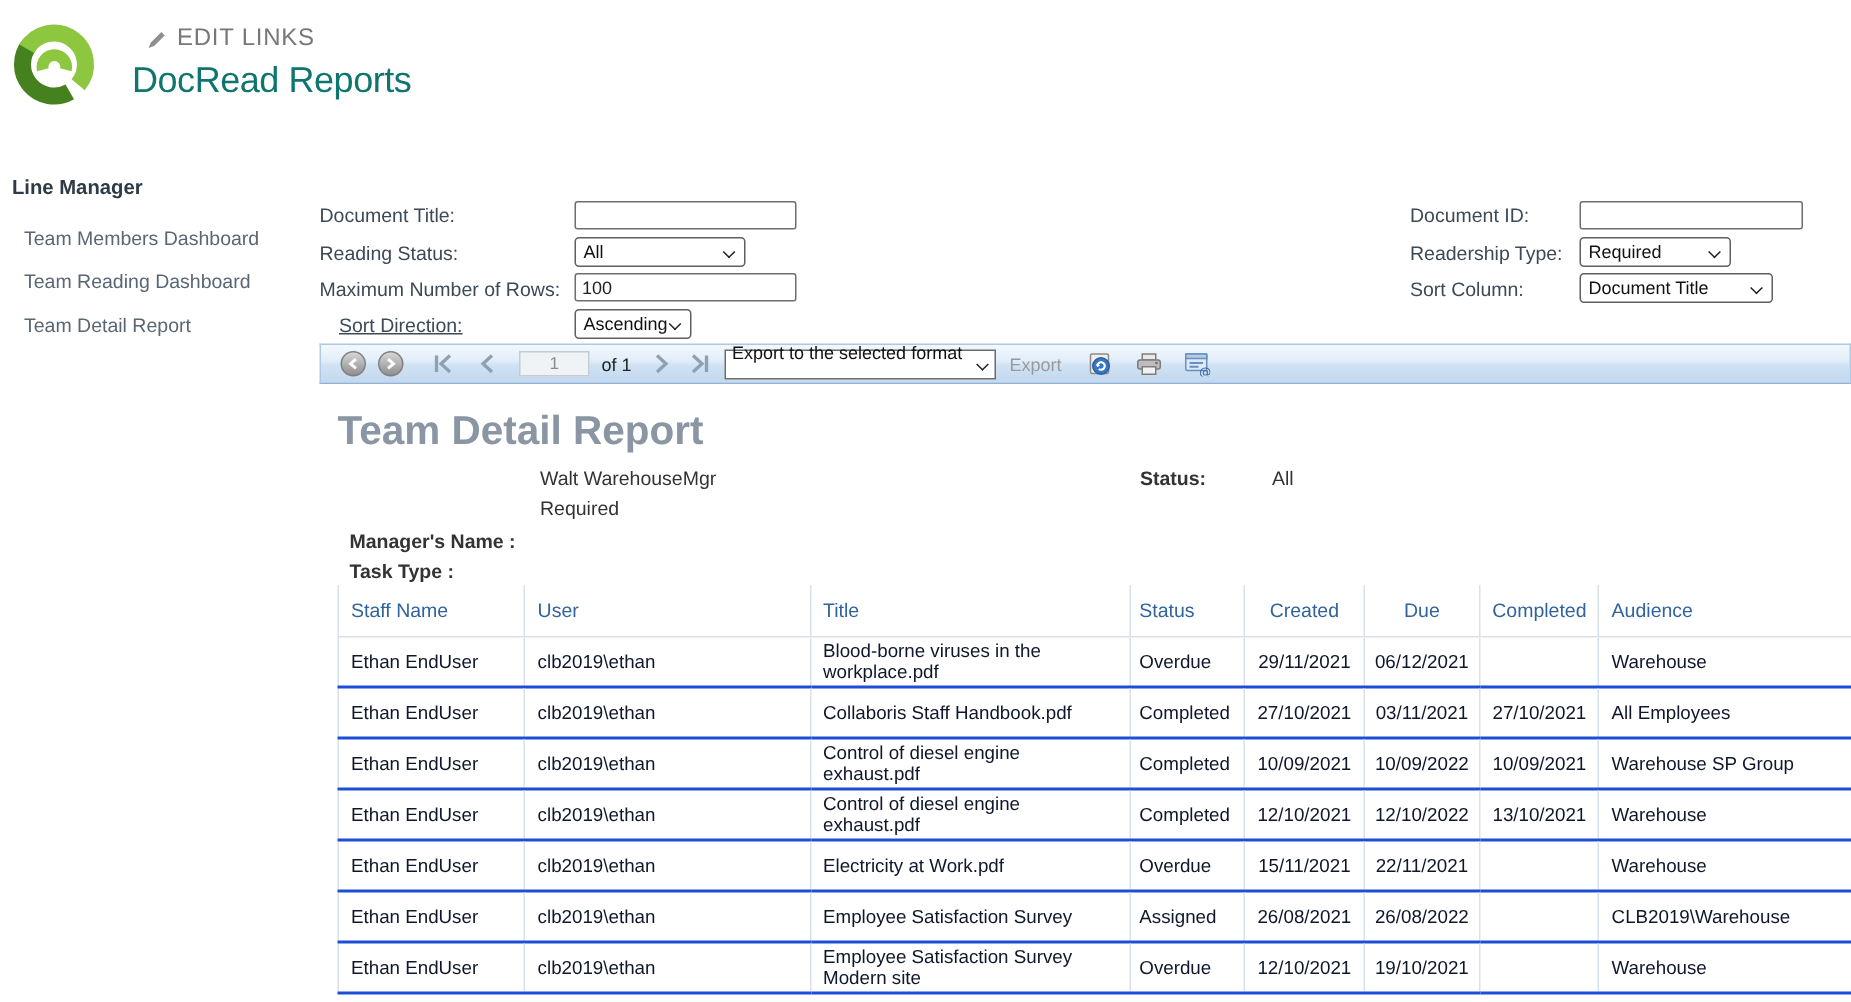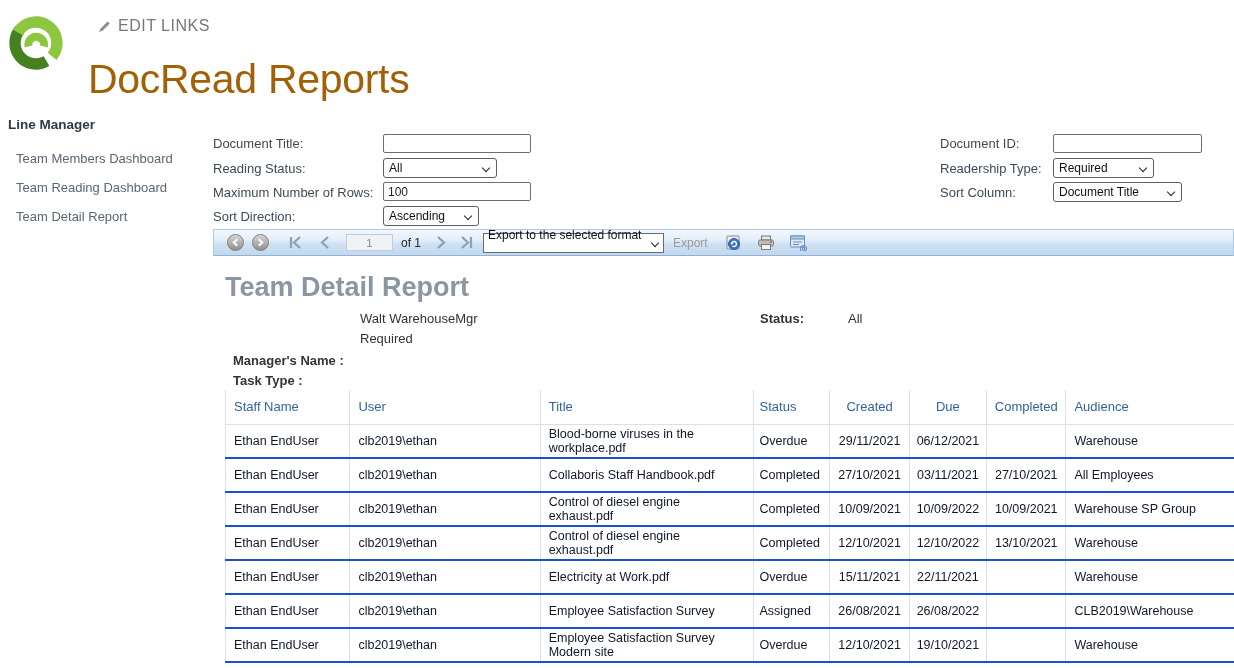--- a/index.html
+++ b/index.html
@@ -4,22 +4,22 @@
 <style>
   * { margin:0; padding:0; box-sizing:border-box; }
   html,body { background:#fff; }
   body { font-family:"Liberation Sans","DejaVu Sans",sans-serif; }
   #app { position:relative; width:1234px; height:668px; overflow:hidden; background:#fff; }
 
   
   .logo { position:absolute; left:8px; top:12px; width:56px; height:62px; }
   .editlinks { position:absolute; left:98px; top:17px; display:flex; align-items:center; gap:7px;
                font-size:16px; letter-spacing:0.5px; color:#777; cursor:pointer; }
-  .site-title { position:absolute; left:88px; top:40px; font-size:41px; font-weight:300;
-                color:#a16207; letter-spacing:-0.3px;margin-top:16px; }
+  .site-title { position:absolute; left:88px; top:40px; font-size:24px; font-weight:300;
+                color:#0f766e; letter-spacing:-0.3px; }
 
   
   .sidebar { position:absolute; left:8px; top:117px; width:200px; }
   .sidebar-heading { font-size:13.5px; font-weight:bold; color:#2e3b47; margin-bottom:12px; }
   .sidebar-item { font-size:13px; color:#5a6673; padding:7px 0 7px 8px; cursor:pointer; }
 
   
   .flt-label { position:absolute; font-size:13px; color:#3c4a57; }
   .txt { position:absolute; height:19px; border:1px solid #6e6e6e; border-radius:2px;
          font-size:12px; padding:0 4px; color:#222; font-family:inherit; }
@@ -103,22 +103,22 @@
 
   <div class="flt-label" style="left:213px;top:161px;">Reading Status:</div>
   <div class="sel" style="left:383px;top:158px;width:114px;">
     <span>All</span>
     <span class="chev"></span>
   </div>
 
   <div class="flt-label" style="left:213px;top:185px;">Maximum Number of Rows:</div>
   <input class="txt" style="left: 383px; top: 182px; width: 148px;" value="100">
 
-  <div class="flt-label" style="left:213px;top:209px;">Sort Direction:</div>
-  <div class="sel" style="left:383px;top:206px;width:96px;">
+  <div class="flt-label" style="left:226px;top:209px;text-decoration:underline;">Sort Direction:</div>
+  <div class="sel" style="left:383px;top:206px;width:78px;">
     <span>Ascending</span>
     <span class="chev"></span>
   </div>
 
   <div class="flt-label" style="left:940px;top:136px;">Document ID:</div>
   <input class="txt" style="left: 1053px; top: 134px; width: 149px;" value="">
 
   <div class="flt-label" style="left:940px;top:161px;">Readership Type:</div>
   <div class="sel" style="left:1053px;top:158px;width:101px;">
     <span>Required</span>

